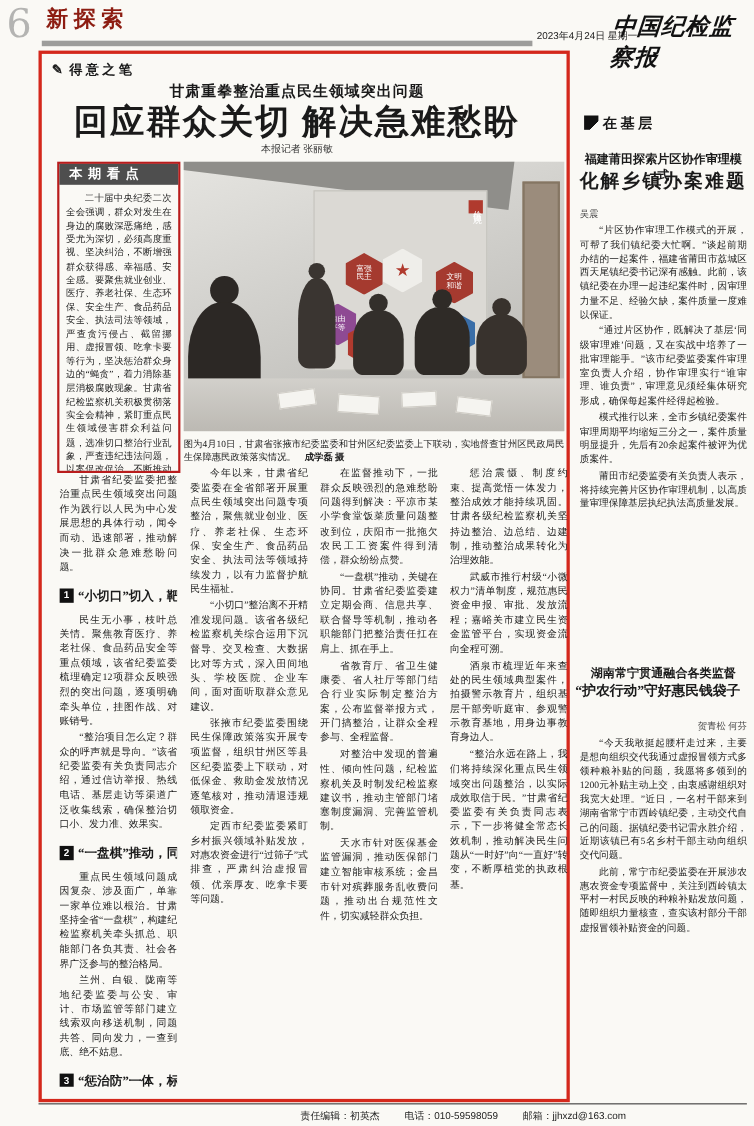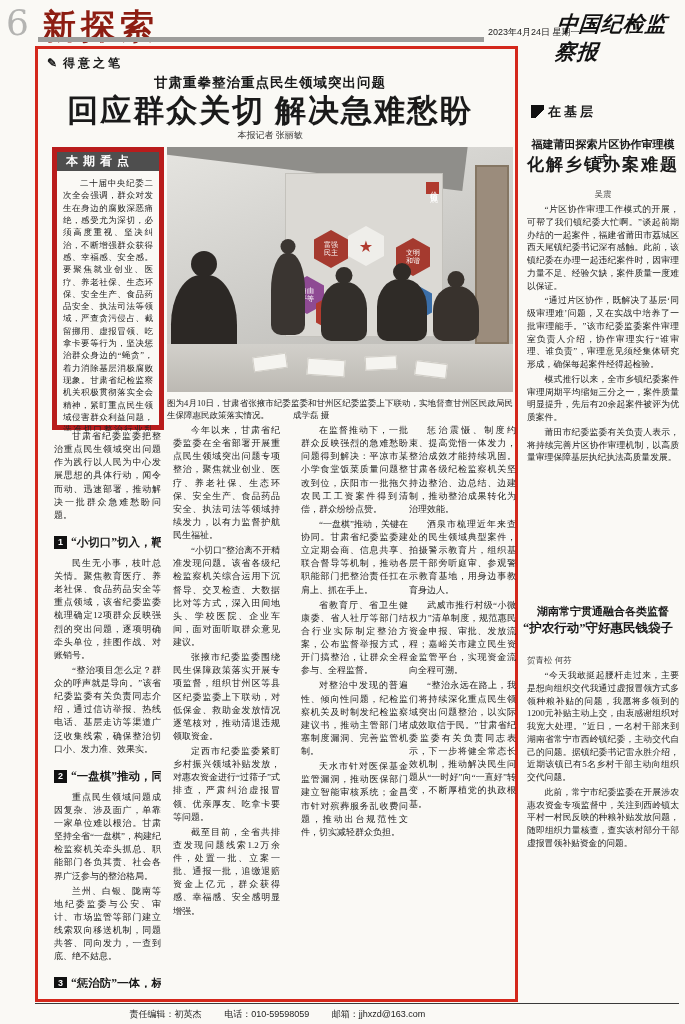--- a/index.html
+++ b/index.html
@@ -6,36 +6,36 @@
   body{
     width:685px;height:1024px;position:relative;overflow:hidden;
     background:#faf9f5;
     font-family:"Liberation Serif","DejaVu Serif",serif;
     color:#1a1a1a;
   }
   .abs{position:absolute;}
 
   
   .page-num{left:6px;top:2px;font-size:36px;color:#b4b4b2;font-family:"DejaVu Serif",serif;}
-  .section-name{left:42px;top:4px;font-size:34px;font-weight:bold;color:#8d1d12;letter-spacing:5px;}
+  .section-name{left:42px;top:4px;font-size:20px;font-weight:bold;color:#8d1d12;letter-spacing:5px;}
   .section-bar{left:38px;top:37px;width:446px;height:5px;background:#9d9d9b;}
   .pub-date{left:488px;top:26px;font-size:9px;color:#222;font-family:"Liberation Sans",sans-serif;}
   .masthead{left:556px;top:10px;font-size:21px;font-weight:bold;font-style:italic;color:#111;transform:skewX(-5deg);letter-spacing:1px;}
 
   
   .red-box{left:35px;top:46px;width:483px;height:956px;border:3px solid #d4281c;box-sizing:border-box;background:transparent;}
 
   .main-label{left:47px;top:55px;font-size:12px;font-weight:bold;letter-spacing:3px;}
   .pen-icon{font-size:12px;margin-right:3px;}
   .kicker{left:40px;top:74px;width:460px;text-align:center;font-size:13.5px;font-weight:bold;letter-spacing:1px;}
   .headline{left:40px;top:90px;width:460px;text-align:center;font-size:31px;font-weight:bold;letter-spacing:2px;white-space:nowrap;}
   .byline{left:40px;top:129px;width:460px;text-align:center;font-size:9px;color:#333;}
 
   
-  .hl-box{left:52px;top:147px;width:112px;height:283px;border:5px solid #b91c1c;box-sizing:border-box;background:#faf9f5;}
+  .hl-box{left:52px;top:147px;width:112px;height:283px;border:2px solid #b91c1c;box-sizing:border-box;background:#faf9f5;}
   .hl-head{height:19px;line-height:19px;background:#4e4e4e;color:#fff;font-size:12px;font-weight:bold;letter-spacing:5px;padding-left:9px;}
   .hl-body{padding:6px 6px;font-size:8.5px;line-height:1.45;text-align:justify;text-indent:2em;overflow:hidden;height:248px;color:#222;}
 
   
   .photo{left:167px;top:147px;width:346px;height:245px;overflow:hidden;
     background:linear-gradient(160deg,#e5e4e0 0%,#cbcac6 55%,#b5b3ae 100%);}
   .ph-beam{position:absolute;top:-34px;left:-30px;width:330px;height:58px;background:#8f8e8a;transform:rotate(7deg);}
   .ph-door{position:absolute;right:4px;top:18px;width:30px;height:175px;background:#9b8c7c;border:2px solid #857663;}
   .ph-poster{position:absolute;left:118px;top:26px;width:156px;height:162px;background:#dbd9d4;border:1px solid #c4c2bc;}
   .ph-core{position:absolute;left:56px;top:4px;font-size:33px;font-weight:bold;font-style:italic;color:#69788c;letter-spacing:4px;}
@@ -68,51 +68,51 @@
   .pp5{left:266px;top:124px;width:46px;height:70px;color:#38322d;}
   .pp5 .ph-head{width:17px;height:17px;} .pp5 .ph-body{top:15px;}
   .ph-desk{position:absolute;left:0;bottom:0;width:100%;height:48px;background:linear-gradient(#d2d0cb,#bcb9b3);}
   .paper{position:absolute;background:#f5f4f0;border:1px solid #cfccc5;}
   .paper.a{left:86px;bottom:22px;width:32px;height:13px;transform:rotate(-8deg);}
   .paper.b{left:140px;bottom:16px;width:36px;height:15px;transform:rotate(4deg);}
   .paper.c{left:198px;bottom:22px;width:30px;height:12px;transform:rotate(-3deg);}
   .paper.d{left:248px;bottom:15px;width:30px;height:13px;transform:rotate(7deg);}
 
   .caption{left:167px;top:397px;width:346px;font-size:8.5px;line-height:1.45;text-align:justify;color:#222;}
-  .caption .credit{font-weight:normal;margin-left:24px;}
+  .caption .credit{font-weight:bold;margin-left:8px;}
 
   
   .col{overflow:hidden;z-index:1;}
   .col p{margin:0 0 2px;text-indent:2em;font-size:9px;line-height:1.46;text-align:justify;color:#1c1c1c;}
   .col1{left:54px;top:430px;width:107px;height:558px;z-index:3;}
   .col2{left:173px;top:424px;width:107px;height:566px;}
-  .col3{left:291px;top:424px;width:107px;height:566px;margin-left:10px;}
+  .col3{left:291px;top:424px;width:107px;height:566px;}
   .col4{left:409px;top:424px;width:107px;height:566px;}
   .subhead-row{display:inline-block;white-space:nowrap;background:#faf9f5;padding:2px 6px 2px 0;margin:6px 0 5px;position:relative;z-index:4;}
   .badge{display:inline-block;width:13px;height:13px;background:#111;color:#fff;font-size:9px;font-weight:bold;
     line-height:13px;text-align:center;margin-right:4px;vertical-align:1px;font-family:"Liberation Sans",sans-serif;}
   .subhead-text{font-size:11.5px;font-weight:bold;}
 
   
   .sb-label{left:531px;top:103px;font-size:13px;font-weight:bold;letter-spacing:3px;}
   .flag-icon{display:inline-block;width:13px;height:13px;background:linear-gradient(135deg,#111 68%,#faf9f5 68%);margin-right:4px;vertical-align:-2px;}
   .sb-kicker1{left:527px;top:137px;width:152px;text-align:center;font-size:11px;font-weight:bold;}
   .sb-headline1{left:527px;top:153px;width:152px;text-align:right;font-size:17px;font-weight:bold;letter-spacing:2px;}
-  .sb-byline1{left:527px;top:189px;width:152px;text-align:center;font-size:8.5px;color:#444;}
+  .sb-byline1{left:527px;top:189px;width:152px;font-size:8.5px;color:#444;}
   .sb-body1{left:527px;top:203px;width:152px;height:394px;}
   .sb-kicker2{left:527px;top:604px;width:152px;text-align:center;font-size:11px;font-weight:bold;}
   .sb-headline2{left:523px;top:620px;width:160px;text-align:left;font-size:12.5px;font-weight:bold;white-space:nowrap;}
-  .sb-byline2{left:527px;top:655px;width:152px;text-align:left;font-size:8.5px;color:#444;}
+  .sb-byline2{left:527px;top:655px;width:152px;text-align:right;font-size:8.5px;color:#444;}
   .sb-body2{left:527px;top:669px;width:152px;height:330px;}
   .sb-body{overflow:hidden;}
   .sb-body p{margin:0 0 2px;text-indent:2em;font-size:8.8px;line-height:1.45;text-align:justify;color:#1c1c1c;}
 
   
   .footer-rule{left:35px;top:1003px;width:644px;height:1px;background:#3a3a3a;}
-  .footer{left:0;top:1008px;width:555px;text-align:center;font-size:9px;color:#222;font-family:"Liberation Sans",sans-serif;}
+  .footer{left:0;top:1008px;width:555px;text-align:right;font-size:9px;color:#222;font-family:"Liberation Sans",sans-serif;padding-left:24px;}
   .footer span{margin:0 10px;}
 </style>
 </head>
 <body>
 
 <div class="abs page-num">6</div>
 <div class="abs section-name">新探索</div>
 <div class="abs section-bar"></div>
 <div class="abs pub-date">2023年4月24日 星期一</div>
 <div class="abs masthead">中国纪检监察报</div>
@@ -185,33 +185,32 @@
 <div class="abs caption">
   <span>图为4月10日，甘肃省张掖市纪委监委和甘州区纪委监委上下联动，实地督查甘州区民政局民生保障惠民政策落实情况。</span><span class="credit">成学磊 摄</span>
 </div>
 
 <div class="abs col col1"><p>甘肃省纪委监委把整治重点民生领域突出问题作为践行以人民为中心发展思想的具体行动，闻令而动、迅速部署，推动解决一批群众急难愁盼问题。</p><div class="subhead-row"><span class="badge">1</span><span class="subhead-text">“小切口”切入，靶向纠治突出问题</span></div><p>民生无小事，枝叶总关情。聚焦教育医疗、养老社保、食品药品安全等重点领域，该省纪委监委梳理确定12项群众反映强烈的突出问题，逐项明确牵头单位，挂图作战、对账销号。</p><p>“整治项目怎么定？群众的呼声就是导向。”该省纪委监委有关负责同志介绍，通过信访举报、热线电话、基层走访等渠道广泛收集线索，确保整治切口小、发力准、效果实。</p><div class="subhead-row"><span class="badge">2</span><span class="subhead-text">“一盘棋”推动，同向发力一查到底</span></div><p>重点民生领域问题成因复杂、涉及面广，单靠一家单位难以根治。甘肃坚持全省“一盘棋”，构建纪检监察机关牵头抓总、职能部门各负其责、社会各界广泛参与的整治格局。</p><p>兰州、白银、陇南等地纪委监委与公安、审计、市场监管等部门建立线索双向移送机制，同题共答、同向发力，一查到底、绝不姑息。</p><div class="subhead-row"><span class="badge">3</span><span class="subhead-text">“惩治防”一体，标本兼治长效常治</span></div></div>
 <div class="abs col col2">
     <p>今年以来，甘肃省纪委监委在全省部署开展重点民生领域突出问题专项整治，聚焦就业创业、医疗、养老社保、生态环保、安全生产、食品药品安全、执法司法等领域持续发力，以有力监督护航民生福祉。</p>
     <p>“小切口”整治离不开精准发现问题。该省各级纪检监察机关综合运用下沉督导、交叉检查、大数据比对等方式，深入田间地头、学校医院、企业车间，面对面听取群众意见建议。</p>
     <p>张掖市纪委监委围绕民生保障政策落实开展专项监督，组织甘州区等县区纪委监委上下联动，对低保金、救助金发放情况逐笔核对，推动清退违规领取资金。</p>
     <p>定西市纪委监委紧盯乡村振兴领域补贴发放，对惠农资金进行“过筛子”式排查，严肃纠治虚报冒领、优亲厚友、吃拿卡要等问题。</p>
-    <p>截至目前，全省共排查发现问题线索1.2万余件，处置一批、立案一批、通报一批，追缴退赔资金上亿元，群众获得感、幸福感、安全感明显增强。</p>
   </div>
 <div class="abs col col3">
     <p>在监督推动下，一批群众反映强烈的急难愁盼问题得到解决：平凉市某小学食堂饭菜质量问题整改到位，庆阳市一批拖欠农民工工资案件得到清偿，群众纷纷点赞。</p>
     <p>“一盘棋”推动，关键在协同。甘肃省纪委监委建立定期会商、信息共享、联合督导等机制，推动各职能部门把整治责任扛在肩上、抓在手上。</p>
     <p>省教育厅、省卫生健康委、省人社厅等部门结合行业实际制定整治方案，公布监督举报方式，开门搞整治，让群众全程参与、全程监督。</p>
     <p>对整治中发现的普遍性、倾向性问题，纪检监察机关及时制发纪检监察建议书，推动主管部门堵塞制度漏洞、完善监管机制。</p>
     <p>天水市针对医保基金监管漏洞，推动医保部门建立智能审核系统；金昌市针对殡葬服务乱收费问题，推动出台规范性文件，切实减轻群众负担。</p>
   </div>
 <div class="abs col col4">
     <p>惩治震慑、制度约束、提高觉悟一体发力，整治成效才能持续巩固。甘肃各级纪检监察机关坚持边整治、边总结、边建制，推动整治成果转化为治理效能。</p>
+    <p>武威市推行村级“小微权力”清单制度，规范惠民资金申报、审批、发放流程；嘉峪关市建立民生资金监管平台，实现资金流向全程可溯。</p>
     <p>酒泉市梳理近年来查处的民生领域典型案件，拍摄警示教育片，组织基层干部旁听庭审、参观警示教育基地，用身边事教育身边人。</p>
-    <p>武威市推行村级“小微权力”清单制度，规范惠民资金申报、审批、发放流程；嘉峪关市建立民生资金监管平台，实现资金流向全程可溯。</p>
     <p>“整治永远在路上，我们将持续深化重点民生领域突出问题整治，以实际成效取信于民。”甘肃省纪委监委有关负责同志表示，下一步将健全常态长效机制，推动解决民生问题从“一时好”向“一直好”转变，不断厚植党的执政根基。</p>
   </div>
 
 <div class="abs sb-label">
   <span class="flag-icon"></span><span>在基层</span>
 </div>
 
 <div class="abs sb-kicker1">福建莆田探索片区协作审理模式</div>
 <div class="abs sb-headline1">化解乡镇办案难题</div>
 <div class="abs sb-byline1">吴震</div>

